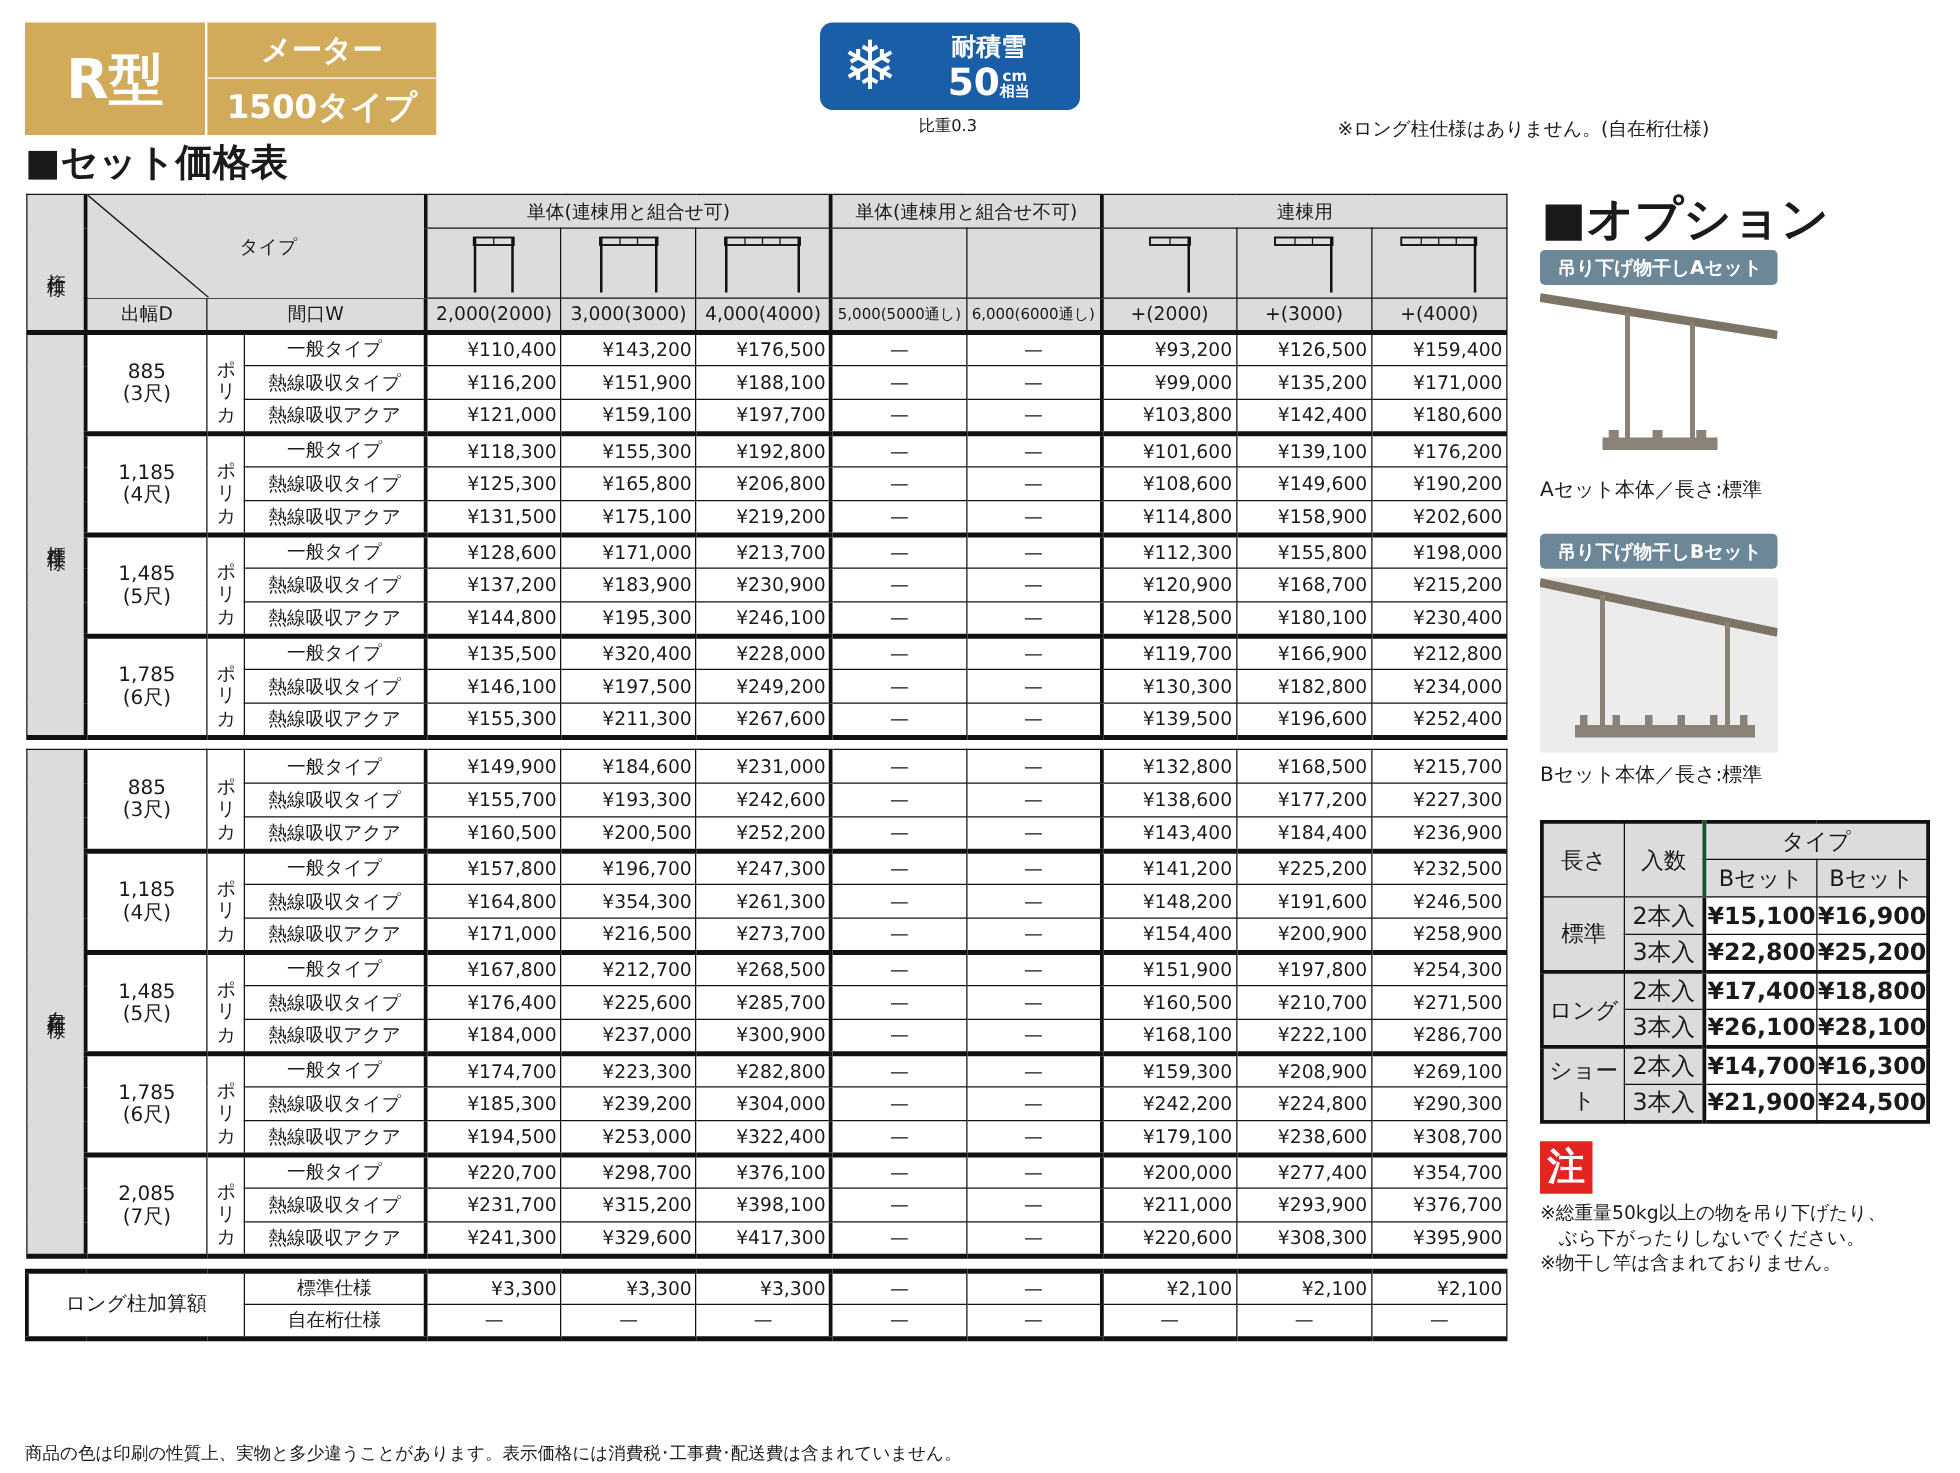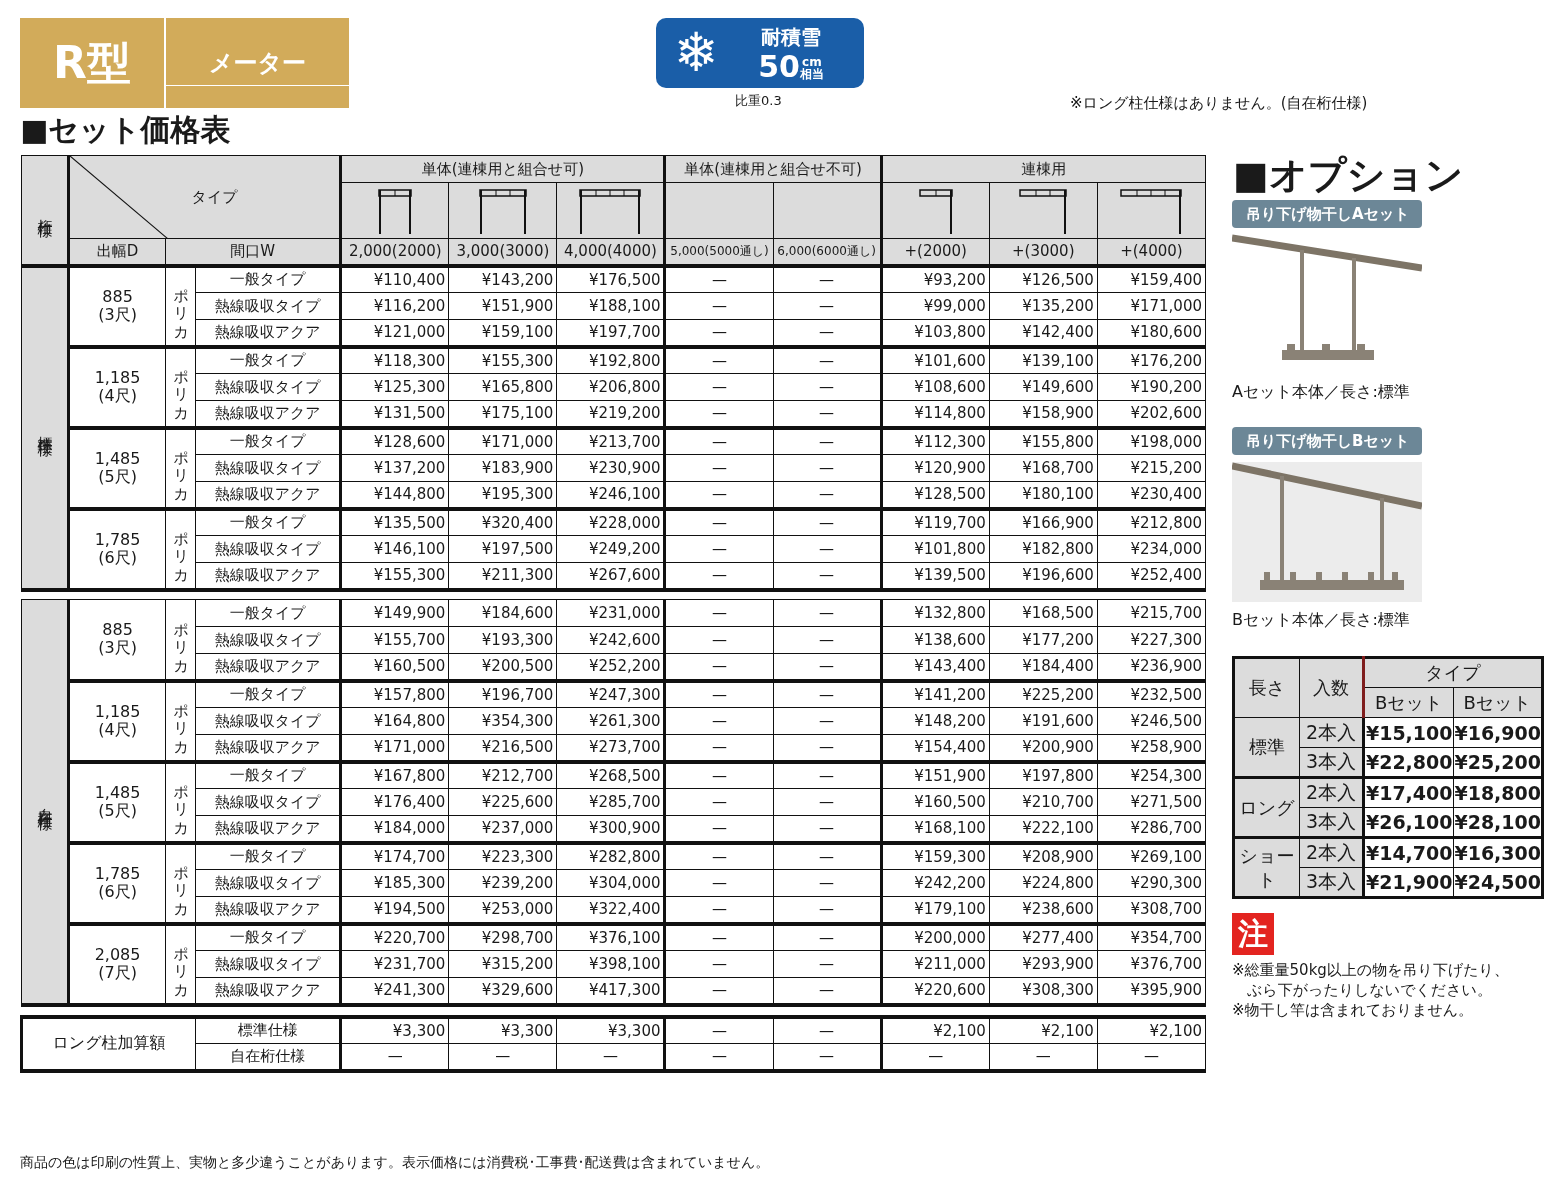--- a/index.html
+++ b/index.html
@@ -56,20 +56,21 @@
   .chu-notes { position: absolute; left: 1232px; top: 960px; font-size: 15px; line-height: 20px; }
   .footer { position: absolute; left: 20px; top: 1154px; font-size: 14px; }
 </style>
 </head>
 <body>
 
 <div class="hdr">
   <div class="hdr-cell hdr-r">R型</div>
   <div class="hdr-cell hdr-meter">
     <div class="top">メーター</div>
+    <div class="bot">1500タイプ</div>
   </div>
 </div>
 <div class="snow">
   <div class="snow-icon">❄</div>
   <div class="snow-txt">
     <div class="l1">耐積雪</div>
     <div class="l2"><span>50</span><span class="unit"><span>cm</span><br><span>相当</span></span></div>
   </div>
 </div>
 <div class="gravity">比重0.3</div>
@@ -305,21 +306,21 @@
         <td class="price" style="">¥166,900</td>
         <td class="price" style="">¥212,800</td>
       </tr>
       <tr>
         <td>熱線吸収タイプ</td>
         <td class="price wcol" style="">¥146,100</td>
         <td class="price" style="">¥197,500</td>
         <td class="price" style="">¥249,200</td>
         <td class="dash wcol" style="text-align:center">—</td>
         <td class="dash" style="text-align:center">—</td>
-        <td class="price wcol" style="">¥101,800</td>
+        <td class="price wcol" style="">¥130,300</td>
         <td class="price" style="">¥182,800</td>
         <td class="price" style="">¥234,000</td>
       </tr>
       <tr class="thick-b">
         <td>熱線吸収アクア</td>
         <td class="price wcol" style="">¥155,300</td>
         <td class="price" style="">¥211,300</td>
         <td class="price" style="">¥267,600</td>
         <td class="dash wcol" style="text-align:center">—</td>
         <td class="dash" style="text-align:center">—</td>
@@ -578,21 +579,21 @@
       <rect x="136" y="110" width="6" height="9" fill="#8a8276"></rect>
       <rect x="160" y="110" width="6" height="9" fill="#8a8276"></rect>
   </svg>
 </div>
 <div class="opt-cap" style="top:610px">Bセット本体／長さ:標準</div>
 
 <table class="opt-table" style="border:3px solid #111">
   <tbody>
       <tr>
     <td class="gray" rowspan="2" style="width:66px">長さ</td>
-    <td class="gray" rowspan="2" style="width:64px;border-right:3px solid #7f1d1d">入数</td>
+    <td class="gray" rowspan="2" style="width:64px;border-right:3px solid #14532d">入数</td>
     <td class="gray" colspan="2">タイプ</td>
   </tr>
   <tr>
     <td class="gray">Bセット</td>
     <td class="gray">Bセット</td>
   </tr>
   </tbody>
     <tbody id="opt-body">
       <tr>
         <td rowspan="2" class="gray">標準</td>

